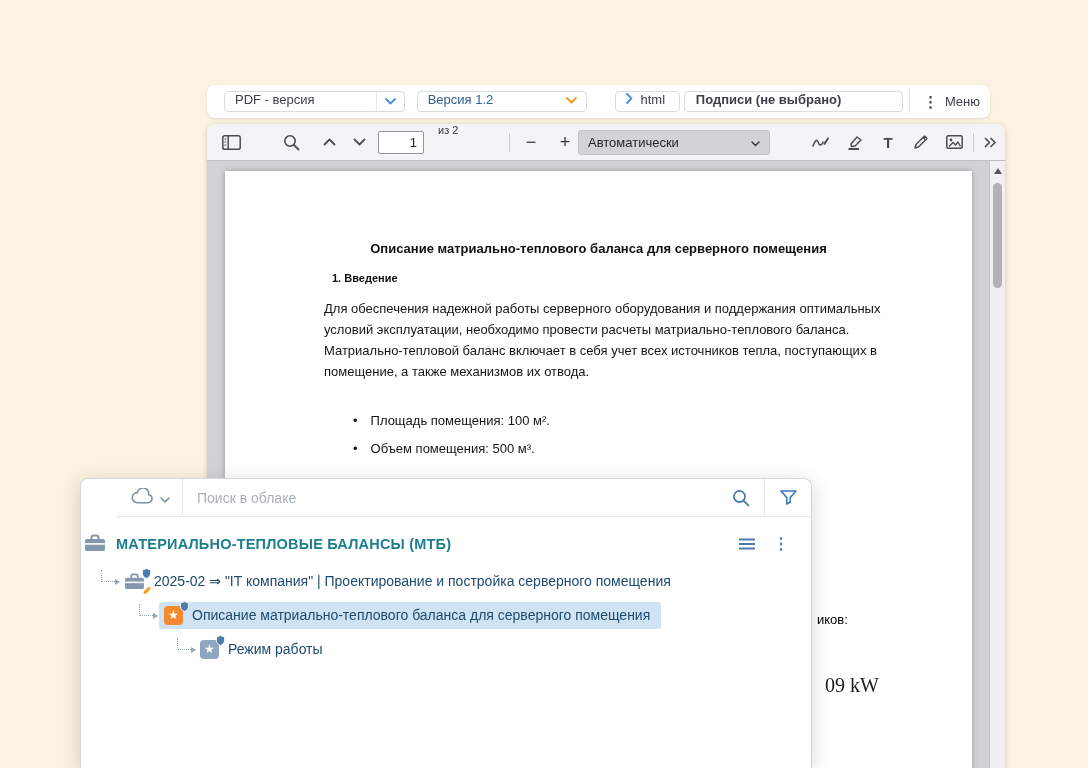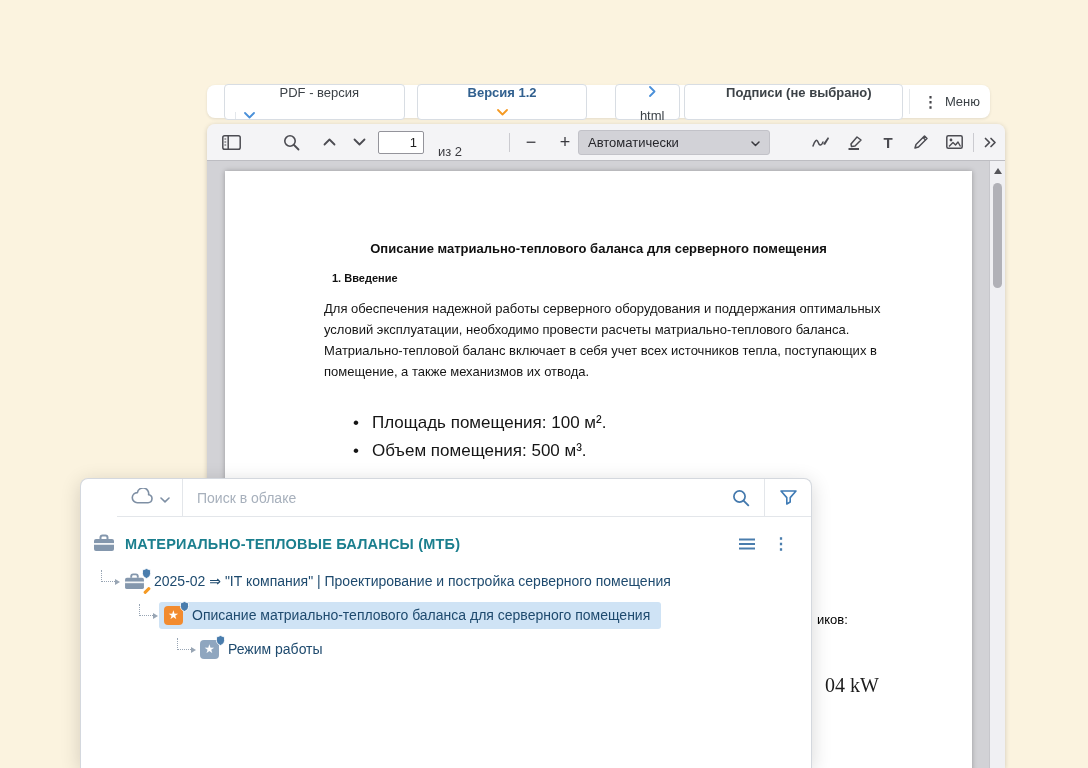--- a/index.html
+++ b/index.html
@@ -4,43 +4,43 @@
 <style>
   * { margin:0; padding:0; box-sizing:border-box; }
   html,body { width:1088px; height:768px; overflow:hidden; }
   body { background:#fbf3df; font-family:"Liberation Sans", sans-serif; position:relative; }
   button { font-family:"Liberation Sans", sans-serif; background:none; border:none; cursor:pointer; }
 
   
   .top-strip { position:absolute; left:207px; top:85px; width:783px; height:33px; background:#fff;
                border-radius:8px; box-shadow:0 1px 3px rgba(0,0,0,.10); display:flex; align-items:center;
                padding-left:17px; z-index:3; }
-  .ctl { height:36px; border:1px solid #d8dde3; border-radius:4px; background:#fff; display:flex;
-         align-items:center; font-size:13px; color:#3c4247;flex-direction:column; }
+  .ctl { height:21px; border:1px solid #d8dde3; border-radius:4px; background:#fff; display:flex;
+         font-size:13px; color:#3c4247; }
   .ctl-pdfver { width:183px; justify-content:space-between; padding-left:10px; }
   .chev-box { border-left:1px solid #e3e7eb; align-self:stretch; display:flex; align-items:center; padding:0 8px; }
-  .ctl-ver { width:172px; justify-content:space-between; padding:0 9px 0 10px; margin-left:12px; color:#31608f;font-weight:bold; }
+  .ctl-ver { width:172px; justify-content:space-between; padding:0 9px 0 10px; margin-left:12px; color:#31608f; }
   .ctl-html { width:66px; margin-left:28px; gap:8px; padding-left:10px; }
   .ctl-sign { width:222px; margin-left:4px; padding-left:11px;font-weight:bold; }
   .ctl-menu { margin-left:6px; height:25px; display:flex; align-items:center; gap:7px; padding:0 10px 0 13px;
               border-left:1px solid #e6e9ec; font-size:13px; color:#3c4247; }
   .kebab-glyph { font-size:15px; font-weight:bold; color:#45454a; line-height:1; }
 
   
   .pdf-block { position:absolute; left:207px; top:124px; width:798px; height:644px; border-radius:8px 8px 0 0;
                overflow:hidden; box-shadow:0 1px 5px rgba(0,0,0,.18); z-index:2; }
   .pdf-toolbar { position:absolute; top:0; left:0; right:0; height:37px; background:#f4f4f6;
                  border-bottom:1px solid #bdbdc2; z-index:2; }
   .tb-item { position:absolute; top:4px; height:28px; display:flex; align-items:center; justify-content:center; }
   .tb-btn { width:28px; }
   .tb-sep { position:absolute; top:9px; width:1px; height:19px; background:#cbcbd0; }
   .page-input { position:absolute; left:171px; top:7px; width:46px; height:23px; border:1px solid #94949b;
                 border-radius:2px; background:#fff; font-size:13px; text-align:right; padding-right:6px;
                 color:#222; font-family:"Liberation Sans", sans-serif; }
-  .page-count { position:absolute; left:231px; top:20px; font-size:13px; color:#3a3a3f; }
+  .page-count { position:absolute; left:231px; top:0; font-size:11px; color:#3a3a3f; }
   .zoom-select { position:absolute; left:371px; top:6px; width:192px; height:25px; background:#d2d2d7;
                  border:1px solid #c2c2c8; border-radius:3px; display:flex; align-items:center;
                  justify-content:space-between; padding:0 9px; font-size:13px; color:#26262b; cursor:pointer; }
   .pm-glyph { font-size:18px; color:#3a3a3f; line-height:1; }
   .t-glyph { font-size:15px; font-weight:bold; color:#4a4a50; line-height:1; }
 
   .viewer { position:absolute; top:37px; left:0; right:0; bottom:0; background:#d2d2d6; }
   .page { position:absolute; left:18px; top:10px; width:747px; height:720px; background:#fff;
           box-shadow:0 0 5px rgba(0,0,0,.28); }
 
@@ -48,39 +48,39 @@
   .vscroll { position:absolute; top:0; right:0; bottom:0; width:16px; background:#f0f0f3; border-left:1px solid #c7c7cc; }
   .scroll-up { position:absolute; top:7px; left:4px; width:0; height:0; border-left:4px solid transparent;
                border-right:4px solid transparent; border-bottom:6px solid #55555a; }
   .scroll-thumb { position:absolute; top:22px; left:3px; width:9px; height:105px; background:#b1b1b7; border-radius:6px; }
 
   
   .pg-title { position:absolute; top:70px; left:0; width:100%; text-align:center; font-weight:bold;
               font-size:13px; color:#101010; }
   .pg-h { position:absolute; left:107px; font-weight:bold; font-size:11px; color:#101010; }
   .pg-para { position:absolute; top:127px; left:99px; width:565px; font-size:13px; line-height:21px; color:#151515; }
-  .pg-bullet { position:absolute; left:128px; font-size:17px; color:#151515; display:flex; }
+  .pg-bullet { position:absolute; left:128px; font-size:13px; color:#151515; display:flex; }
   .pg-bullet .dot::before { content:"•"; margin-right:13px; }
   .pg-frag { position:absolute; font-size:13px; color:#000000; }
   .pg-frag-serif { position:absolute; font-family:"Liberation Serif", serif; font-size:20px; color:#1c1c1c; }
 
   
   .cloud-panel { position:absolute; left:80px; top:478px; width:732px; height:290px; background:#fff;
                  border:1px solid #d4d8de; border-bottom:none; border-radius:8px 8px 0 0;
                  box-shadow:0 4px 20px rgba(0,0,0,.16); z-index:10; }
   .search-row { height:38px; border-bottom:1px solid #e3e6ea; display:flex; align-items:center;margin-left:36px; }
   .cloud-btn { display:flex; align-items:center; gap:6px; padding:0 12px 0 14px; height:100%; cursor:pointer; }
   .vdiv { width:1px; align-self:stretch; background:#e3e6ea; }
   .cloud-search-input { flex:1; border:none; outline:none; height:100%; padding:0 12px 0 14px; font-size:14px;
                         color:#3a4754; font-family:"Liberation Sans", sans-serif; }
   .cloud-search-input::placeholder { color:#a7b0bc; }
   .icon-btn { width:46px; height:100%; display:flex; align-items:center; justify-content:center; }
 
   .tree { padding-top:12px; font-size:14px; }
-  .tree-header { display:flex; align-items:center; height:30px; padding:0 22px 0 12px; }
+  .tree-header { display:flex; align-items:center; height:30px; padding:0 22px 0 3px; }
   .th-label { margin-left:10px; font-weight:bold; font-size:14.5px; color:#1b7f8e; letter-spacing:.2px; flex:1; }
   .th-kebab { font-size:16px; font-weight:bold; color:#4a7dad; line-height:1; margin-left:18px; cursor:pointer; }
   .hamburger { cursor:pointer; display:flex; }
 
   .tree-row { display:flex; align-items:center; height:28px; margin-top:8px; }
   .row2, .row3 { margin-top:6px; }
   .row1 { padding-left:20px; }
   .row2 { padding-left:58px; }
   .row3 { padding-left:96px; }
   .elbow { width:14px; height:12px; border-left:1px dotted #98a5b4; border-bottom:1px dotted #98a5b4;
@@ -247,21 +247,21 @@
       <div class="pg-para">Для обеспечения надежной работы серверного оборудования и поддержания оптимальных условий эксплуатации, необходимо провести расчеты матриально-теплового баланса. Матриально-тепловой баланс включает в себя учет всех источников тепла, поступающих в помещение, а также механизмов их отвода.</div>
       <div class="pg-bullet" style="top:242px">
         <span class="dot"></span>
         <span>Площадь помещения: 100 м².</span>
       </div>
       <div class="pg-bullet" style="top:270px">
         <span class="dot"></span>
         <span>Объем помещения: 500 м³.</span>
       </div>
       <div class="pg-frag" style="top:441px; left:592px">иков:</div>
-      <div class="pg-frag-serif" style="top:503px; left:600px">04 kW</div>
+      <div class="pg-frag-serif" style="top:503px; left:600px">09 kW</div>
     </div>
 
     <div class="vscroll">
       <span class="scroll-up"></span>
       <span class="scroll-thumb"></span>
     </div>
   </div>
 </div>
 
 <div class="cloud-panel">

